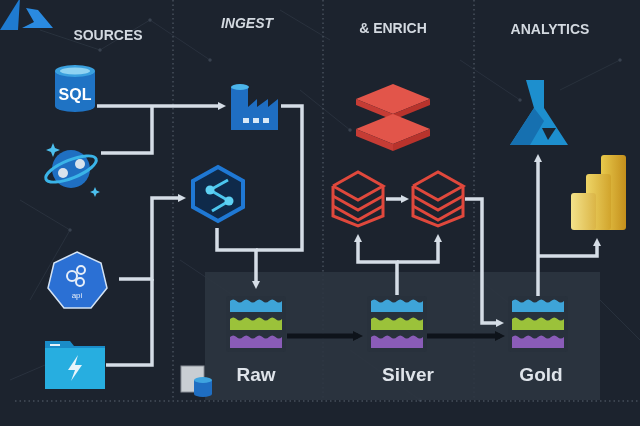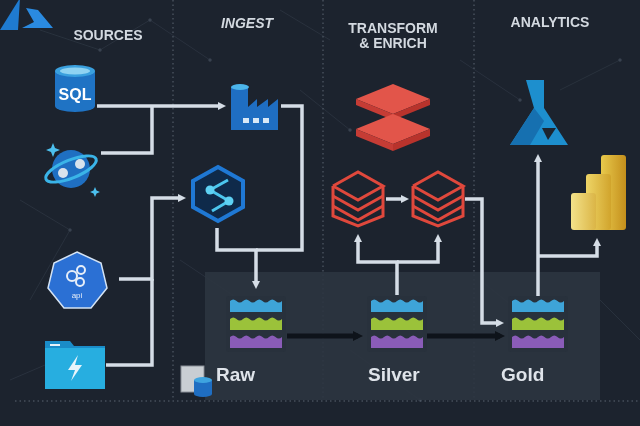--- a/index.html
+++ b/index.html
@@ -1,19 +1,19 @@
 <!DOCTYPE html>
 <html><head>
 <meta charset="utf-8">
 <style>
   html,body{margin:0;padding:0;}
   body{width:640px;height:426px;overflow:hidden;background:#1c232e;font-family:"Liberation Sans",sans-serif;position:relative;}
   #stage{position:absolute;left:0;top:0;width:640px;height:426px;}
   .lbl{position:absolute;color:#d3d9e0;font-weight:bold;font-size:14px;text-align:center;line-height:15px;}
-  .zone-lbl{position:absolute;color:#dfe4ea;font-weight:bold;font-size:19px;}
+  .zone-lbl{position:absolute;color:#dfe4ea;font-weight:bold;font-size:19px;text-align:center;}
 </style>
 </head>
 <body>
 
 <svg id="stage" viewBox="0 0 640 426" xmlns="http://www.w3.org/2000/svg">
   <defs>
     <marker id="ah" markerWidth="8" markerHeight="8" refX="4" refY="4" orient="auto" markerUnits="userSpaceOnUse">
       <path d="M0,0 L8,4 L0,8 Z" fill="#d5dde6"></path>
     </marker>
     <marker id="ahd" markerWidth="10" markerHeight="10" refX="5" refY="5" orient="auto" markerUnits="userSpaceOnUse">
@@ -196,20 +196,19 @@
         <path d="M512,301 Q515.25,298 518.5,301 Q521.75,304 525,301 Q528.25,298 531.5,301 Q534.75,304 538,301 Q541.25,298 544.5,301 Q547.75,304 551,301 Q554.25,298 557.5,301 Q560.75,304 564,301 V312 H512 Z" fill="#3ea4d8"></path>
         <path d="M512,319 Q515.25,316 518.5,319 Q521.75,322 525,319 Q528.25,316 531.5,319 Q534.75,322 538,319 Q541.25,316 544.5,319 Q547.75,322 551,319 Q554.25,316 557.5,319 Q560.75,322 564,319 V330 H512 Z" fill="#9bc23a"></path>
         <path d="M512,337 Q515.25,334 518.5,337 Q521.75,340 525,337 Q528.25,334 531.5,337 Q534.75,340 538,337 Q541.25,334 544.5,337 Q547.75,340 551,337 Q554.25,334 557.5,337 Q560.75,340 564,337 V348 H512 Z" fill="#8a5cb8"></path>
       </g>
     </g>
 </svg>
 
 <div class="lbl" style="left:58px;top:28px;width:100px;">SOURCES</div>
 <div class="lbl" style="left:197px;top:16px;width:100px;font-style:italic;">INGEST</div>
 <div class="lbl" style="left:343px;top:21px;width:100px;">
-  <div>TRANSFORM</div>
   <div>&amp; ENRICH</div>
 </div>
-<div class="lbl" style="left:500px;top:15px;width:100px;">ANALYTICS</div>
+<div class="lbl" style="left:500px;top:22px;width:100px;">ANALYTICS</div>
 
 <div class="zone-lbl" style="left:216px;top:364px;width:80px;">Raw</div>
 <div class="zone-lbl" style="left:368px;top:364px;width:80px;">Silver</div>
 <div class="zone-lbl" style="left:501px;top:364px;width:80px;">Gold</div>
 
 </body></html>

